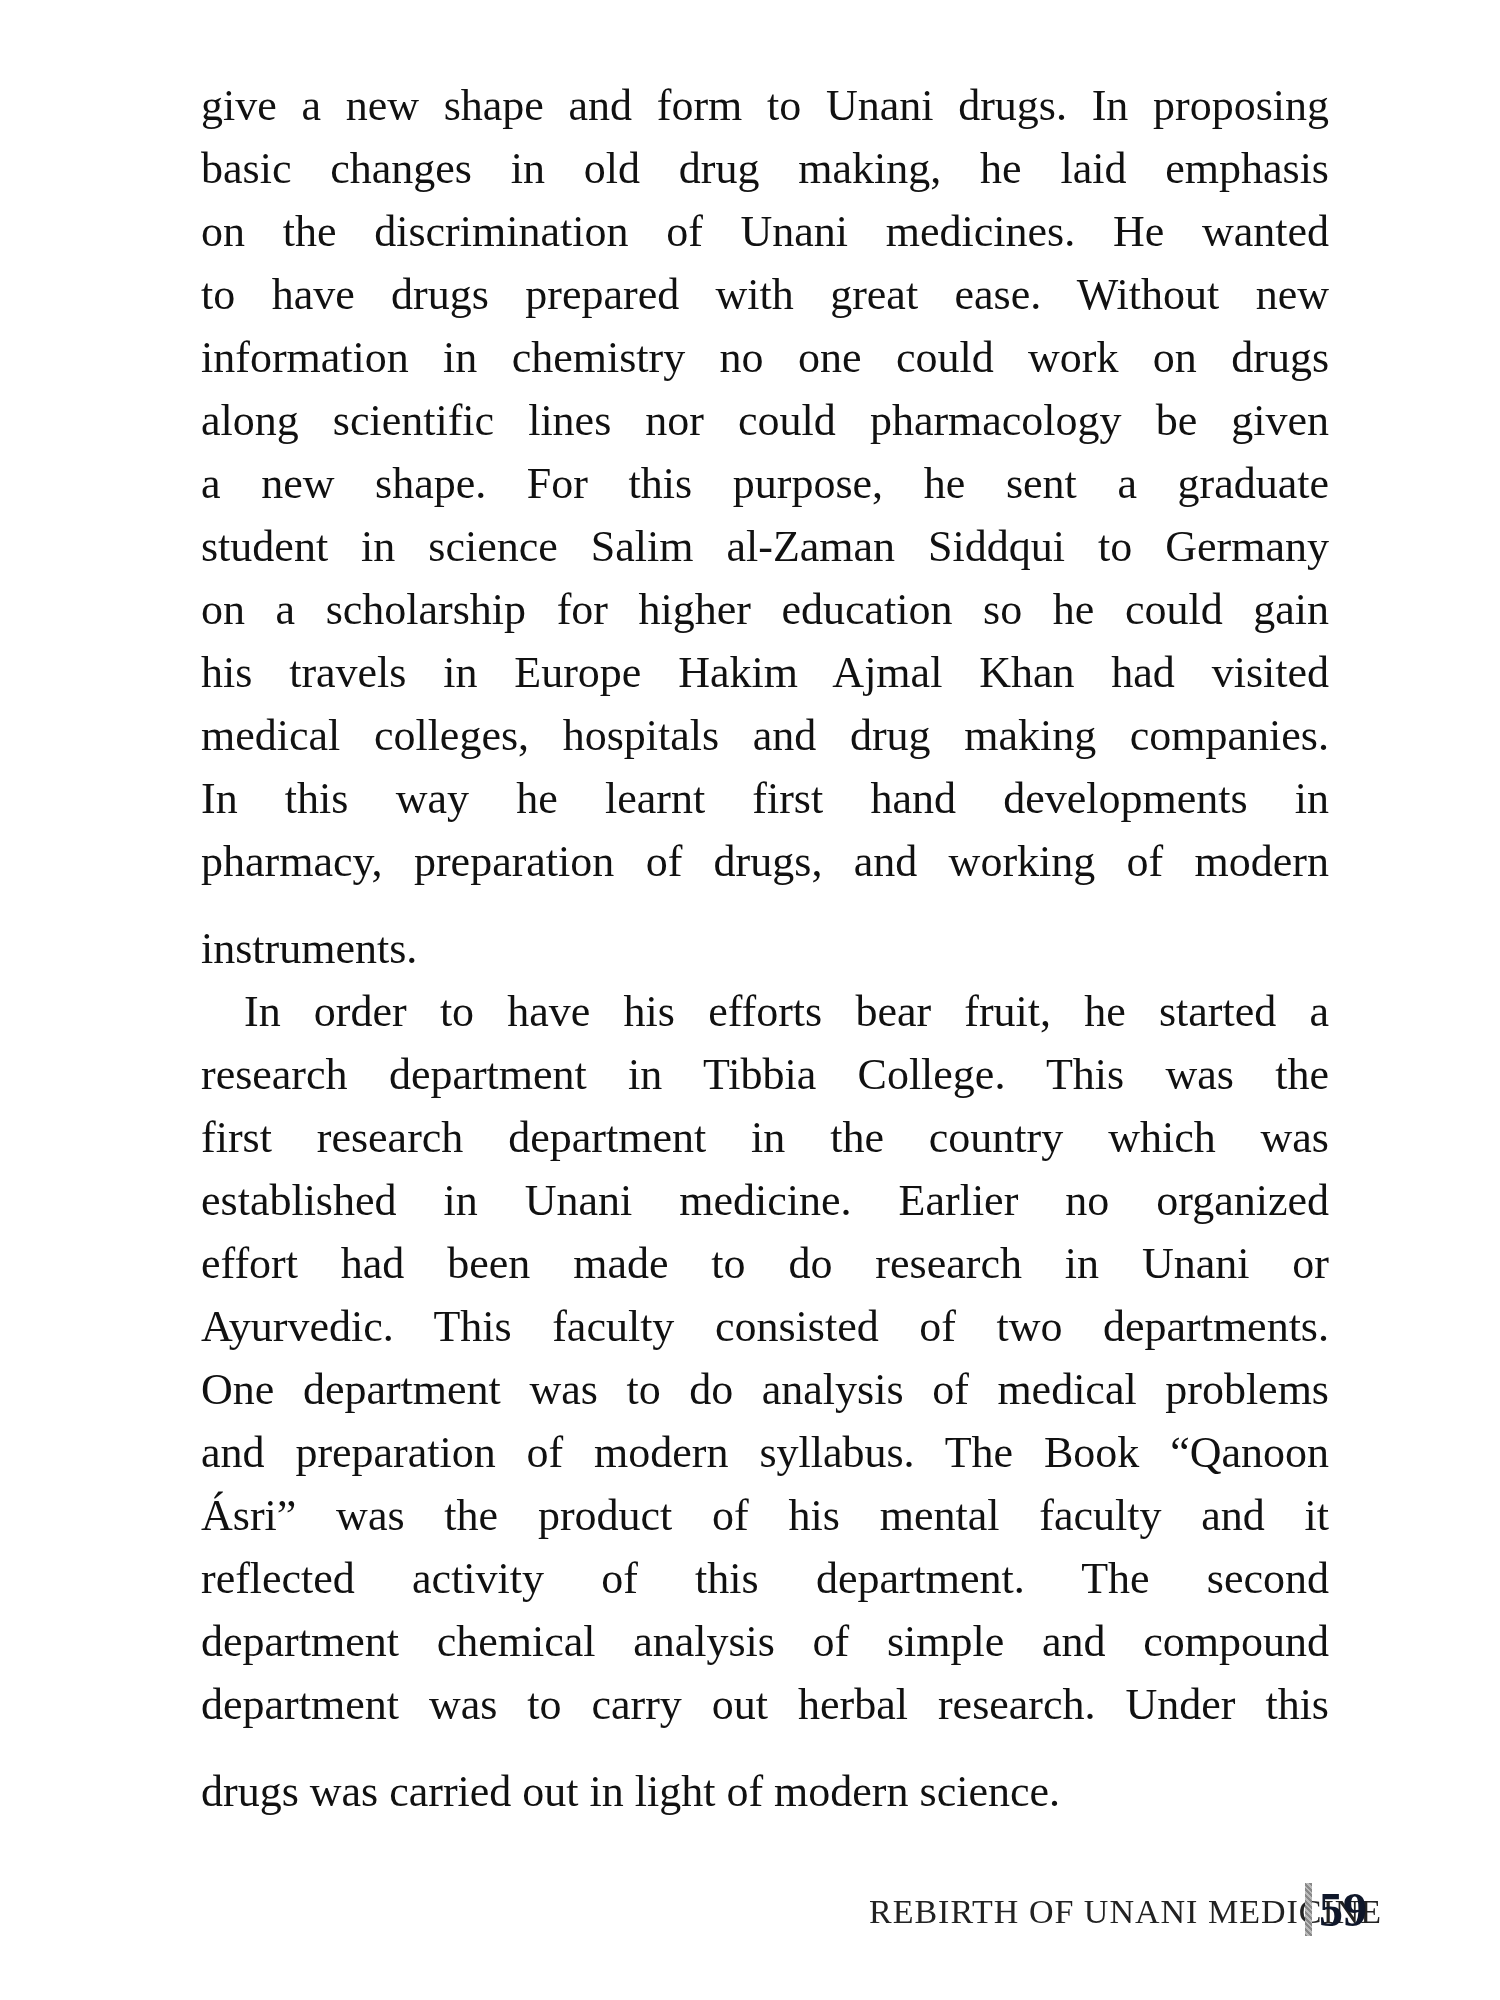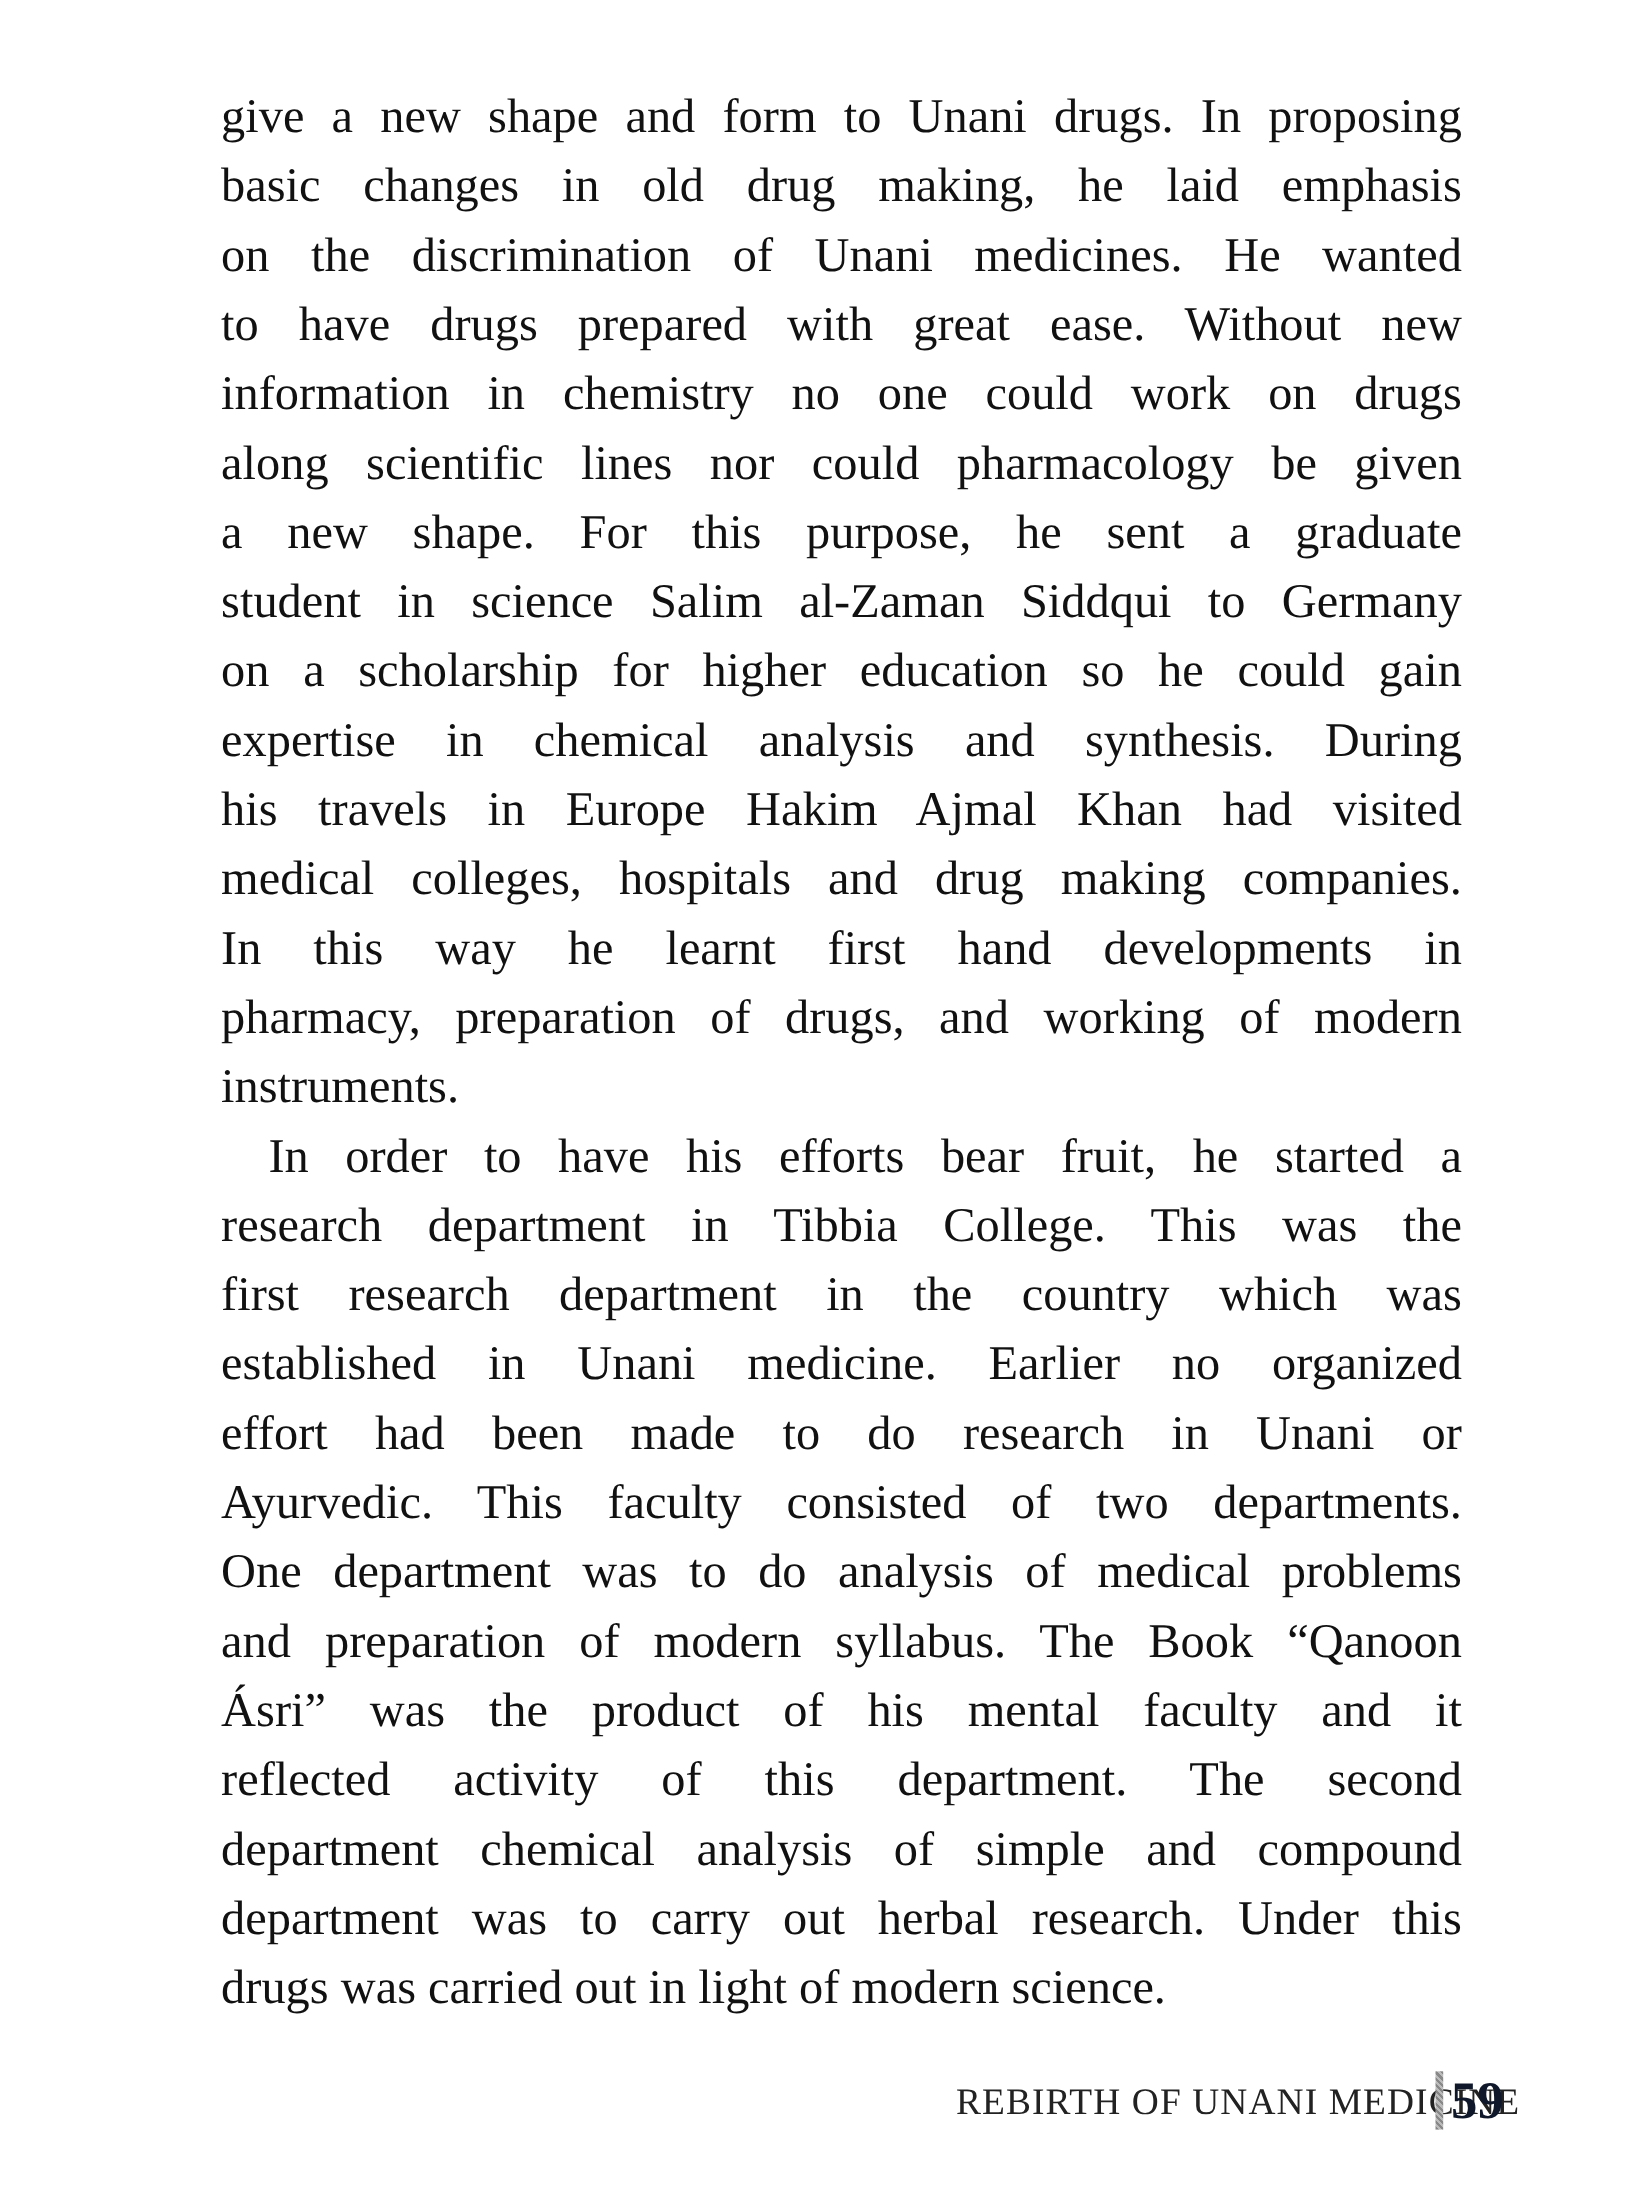--- a/index.html
+++ b/index.html
@@ -7,21 +7,21 @@
   .page { position: absolute; left: 16px; top: 0; width: 1500px; height: 2000px; background: #fff; }
   .body-text {
     position: absolute; left: 185px; top: 74px; width: 1128px;
     font-family: "Liberation Serif", "DejaVu Serif", serif;
     font-size: 44px; line-height: 63px; color: #111;
   }
   .line {
     display: block; height: 63px; white-space: nowrap;
     text-align: justify; text-align-last: justify;
   }
-  .line.last { text-align-last: left; }
+  .line.last { text-align-last: left; margin-top: 24px; }
   .line.indent { padding-left: 43px; }
   .it { }
   .footer-title {
     position: absolute; left: 853px; top: 1893px;
     font-family: "Liberation Serif", "DejaVu Serif", serif;
     font-size: 34px; letter-spacing: 1px; color: #222; white-space: nowrap;
   }
   .footer-bar {
     position: absolute; left: 1289px; top: 1883px; width: 7px; height: 53px;
     background: repeating-linear-gradient(45deg, #888 0 2px, #bbb 2px 4px);
@@ -40,21 +40,20 @@
 
     <span class="line">give a new shape and form to Unani drugs. In proposing</span>
     <span class="line">basic changes in old drug making, he laid emphasis</span>
     <span class="line">on the discrimination of Unani medicines. He wanted</span>
     <span class="line">to have drugs prepared with great ease. Without new</span>
     <span class="line">information in chemistry no one could work on drugs</span>
     <span class="line">along scientific lines nor could pharmacology be given</span>
     <span class="line">a new shape. For this purpose, he sent a graduate</span>
     <span class="line">student in science Salim al-Zaman Siddqui to Germany</span>
     <span class="line">on a scholarship for higher education so he could gain</span>
-    <span class="line">expertise in chemical analysis and synthesis. During</span>
     <span class="line">his travels in Europe Hakim Ajmal Khan had visited</span>
     <span class="line">medical colleges, hospitals and drug making companies.</span>
     <span class="line">In this way he learnt first hand developments in</span>
     <span class="line">pharmacy, preparation of drugs, and working of modern</span>
     <span class="line last">instruments.</span>
 
     <span class="line indent">In order to have his efforts bear fruit, he started a</span>
     <span class="line">research department in Tibbia College. This was the</span>
     <span class="line">first research department in the country which was</span>
     <span class="line">established in Unani medicine. Earlier no organized</span>

